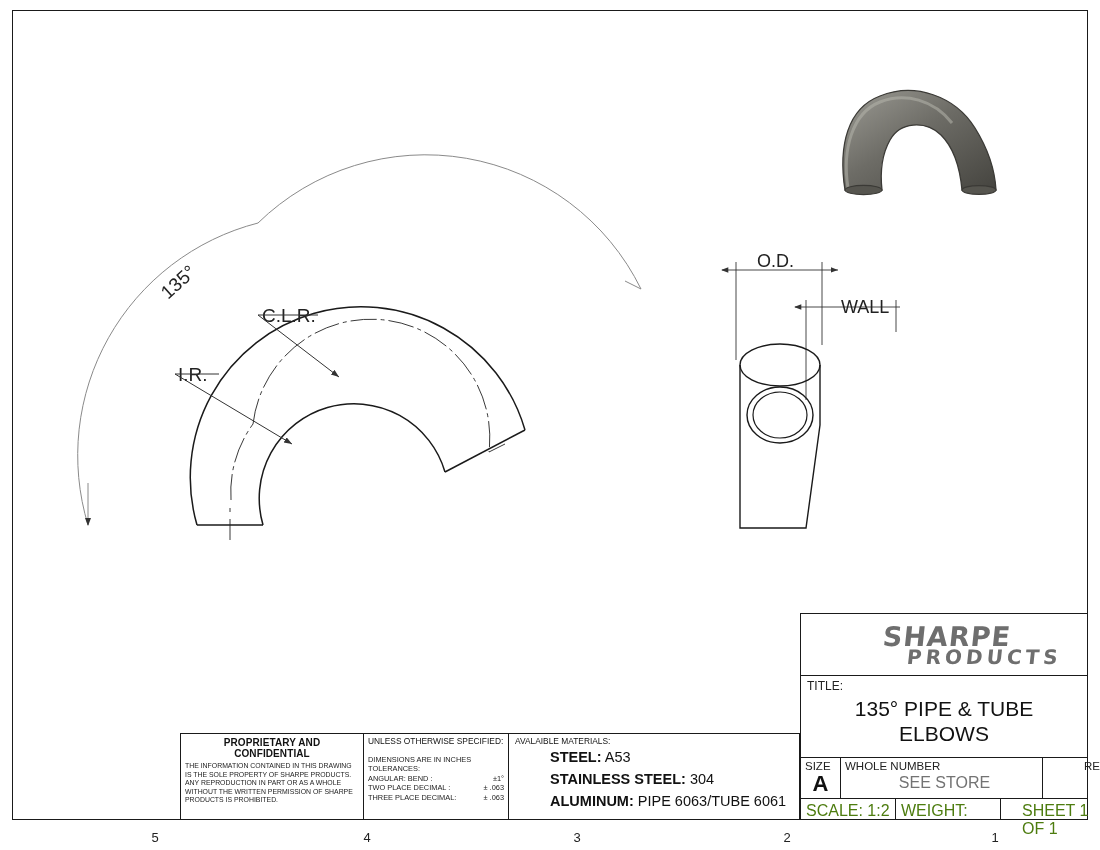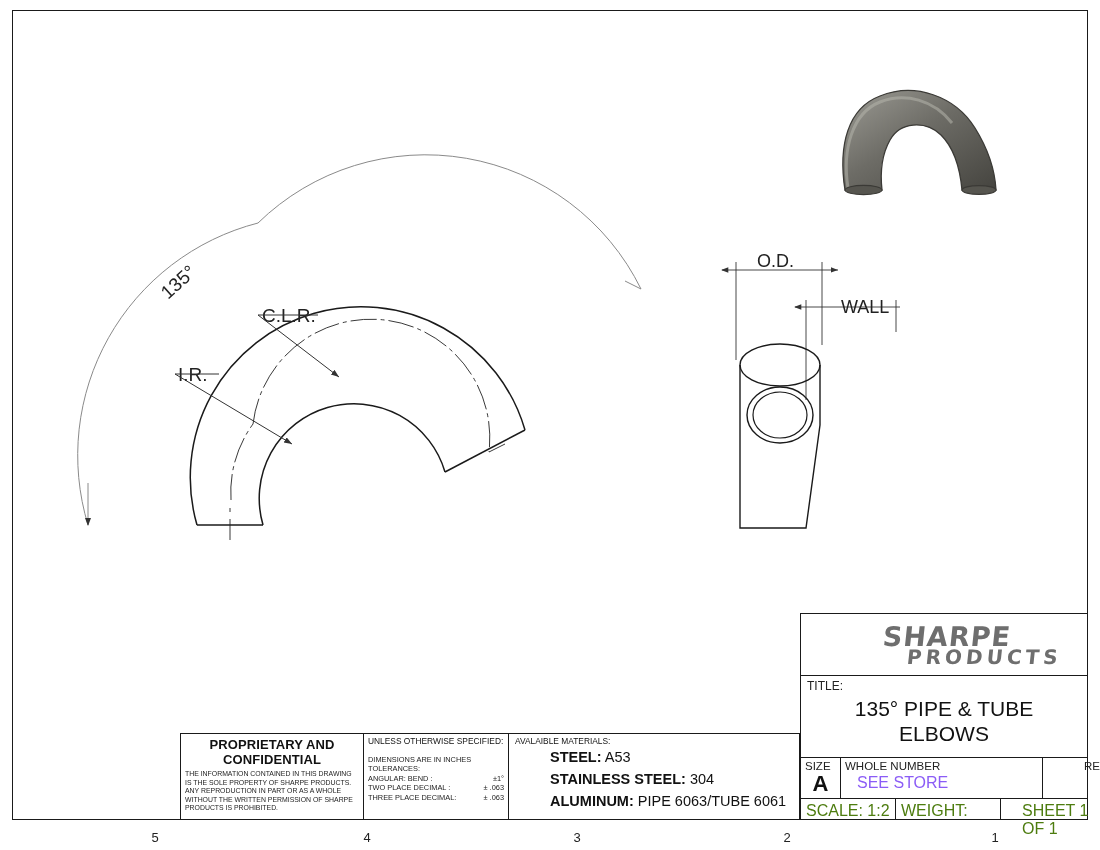--- a/index.html
+++ b/index.html
@@ -122,24 +122,25 @@
     position: absolute;
     left: 0; top: 13px;
     width: 100%;
     text-align: center;
     font-size: 22px;
     font-weight: bold;
     color: #111;
   }
   .pn-value {
     position: absolute;
-    left: 16px; top: 16px;
+    left: 3px; top: 16px;
     width: 100%;
+    text-align: center;
     font-size: 16px;
-    color: #8b5cf6;
+    color: #737373;
   }
   .brow-txt {
     position: absolute;
     left: 5px; top: 3px;
     font-size: 16px;
     color: #4d7c0f;
   }
   
   #tb-left {
     position: absolute;
@@ -152,21 +153,21 @@
   }
   #col-prop {
     position: absolute;
     left: 0; top: 0;
     width: 183px; height: 100%;
     border-right: 1px solid #1a1a1a;
     box-sizing: border-box;
     padding: 3px 4px;
   }
   .prop-head {
-    font-size: 13px;
+    font-size: 10px;
     font-weight: bold;
     text-align: center;
     color: #111;
     letter-spacing: .1px;
   }
   .prop-body {
     font-size: 6.9px;
     line-height: 8.6px;
     color: #222;
     margin-top: 3px;

